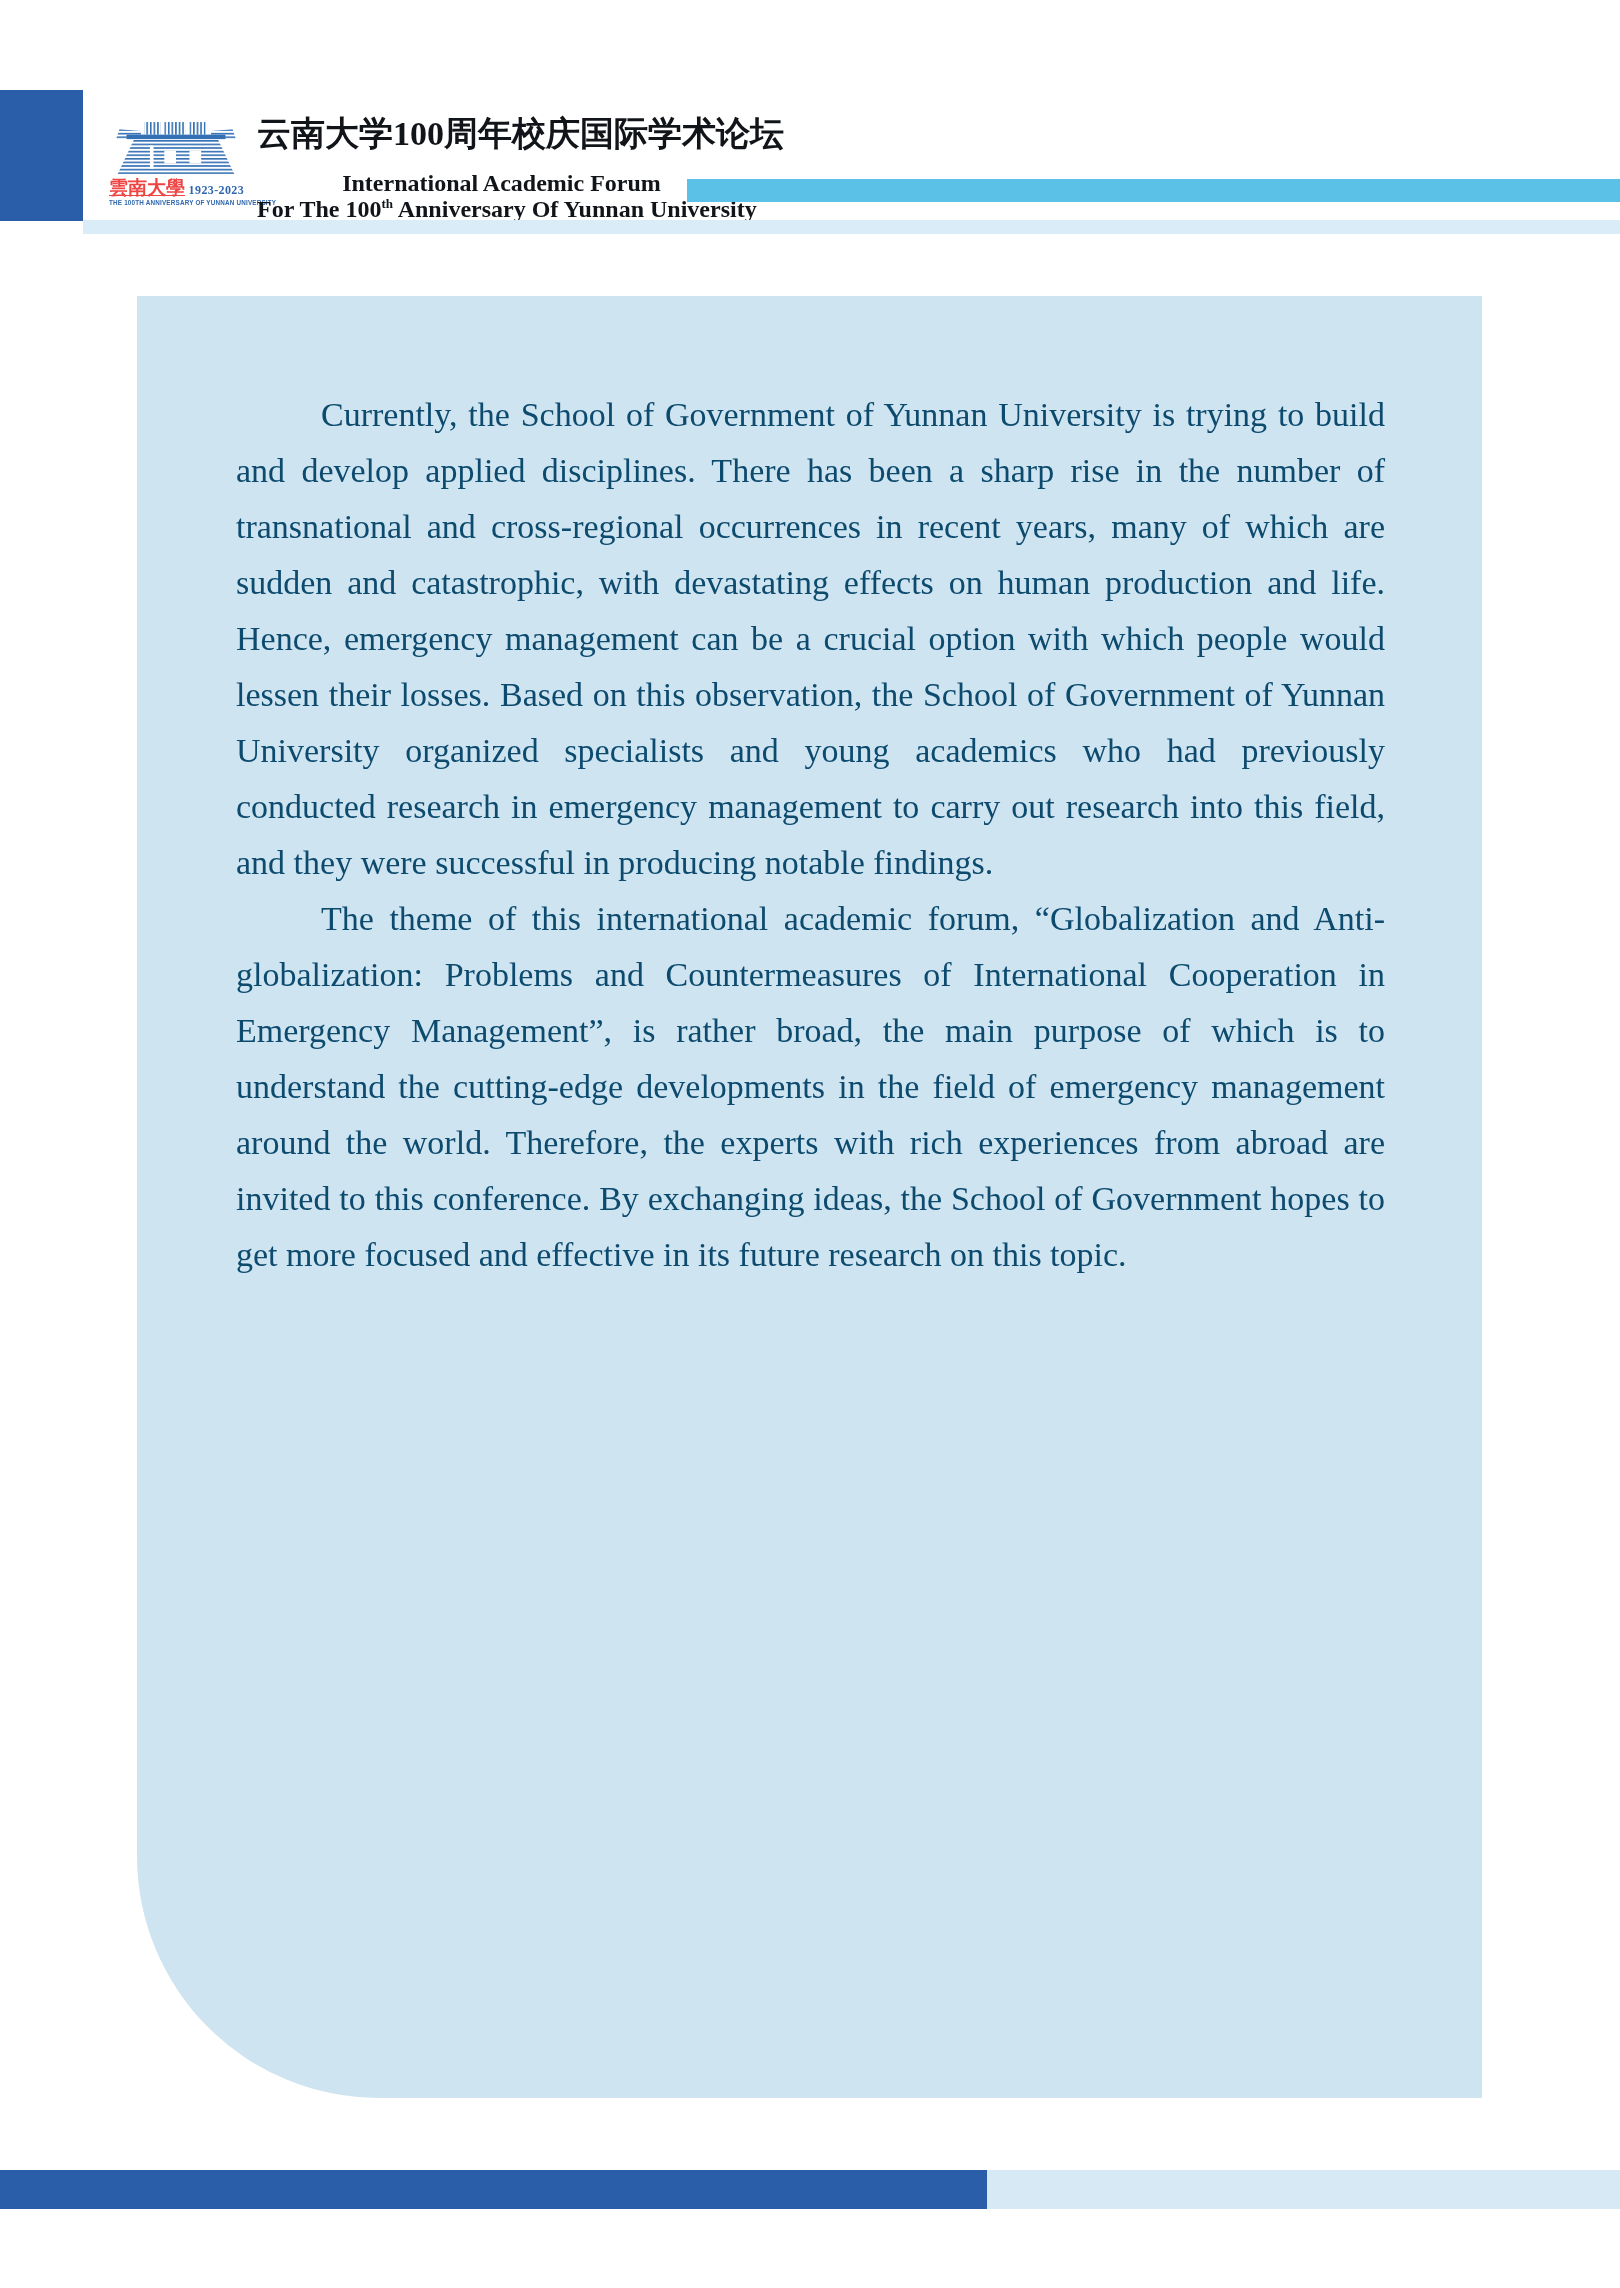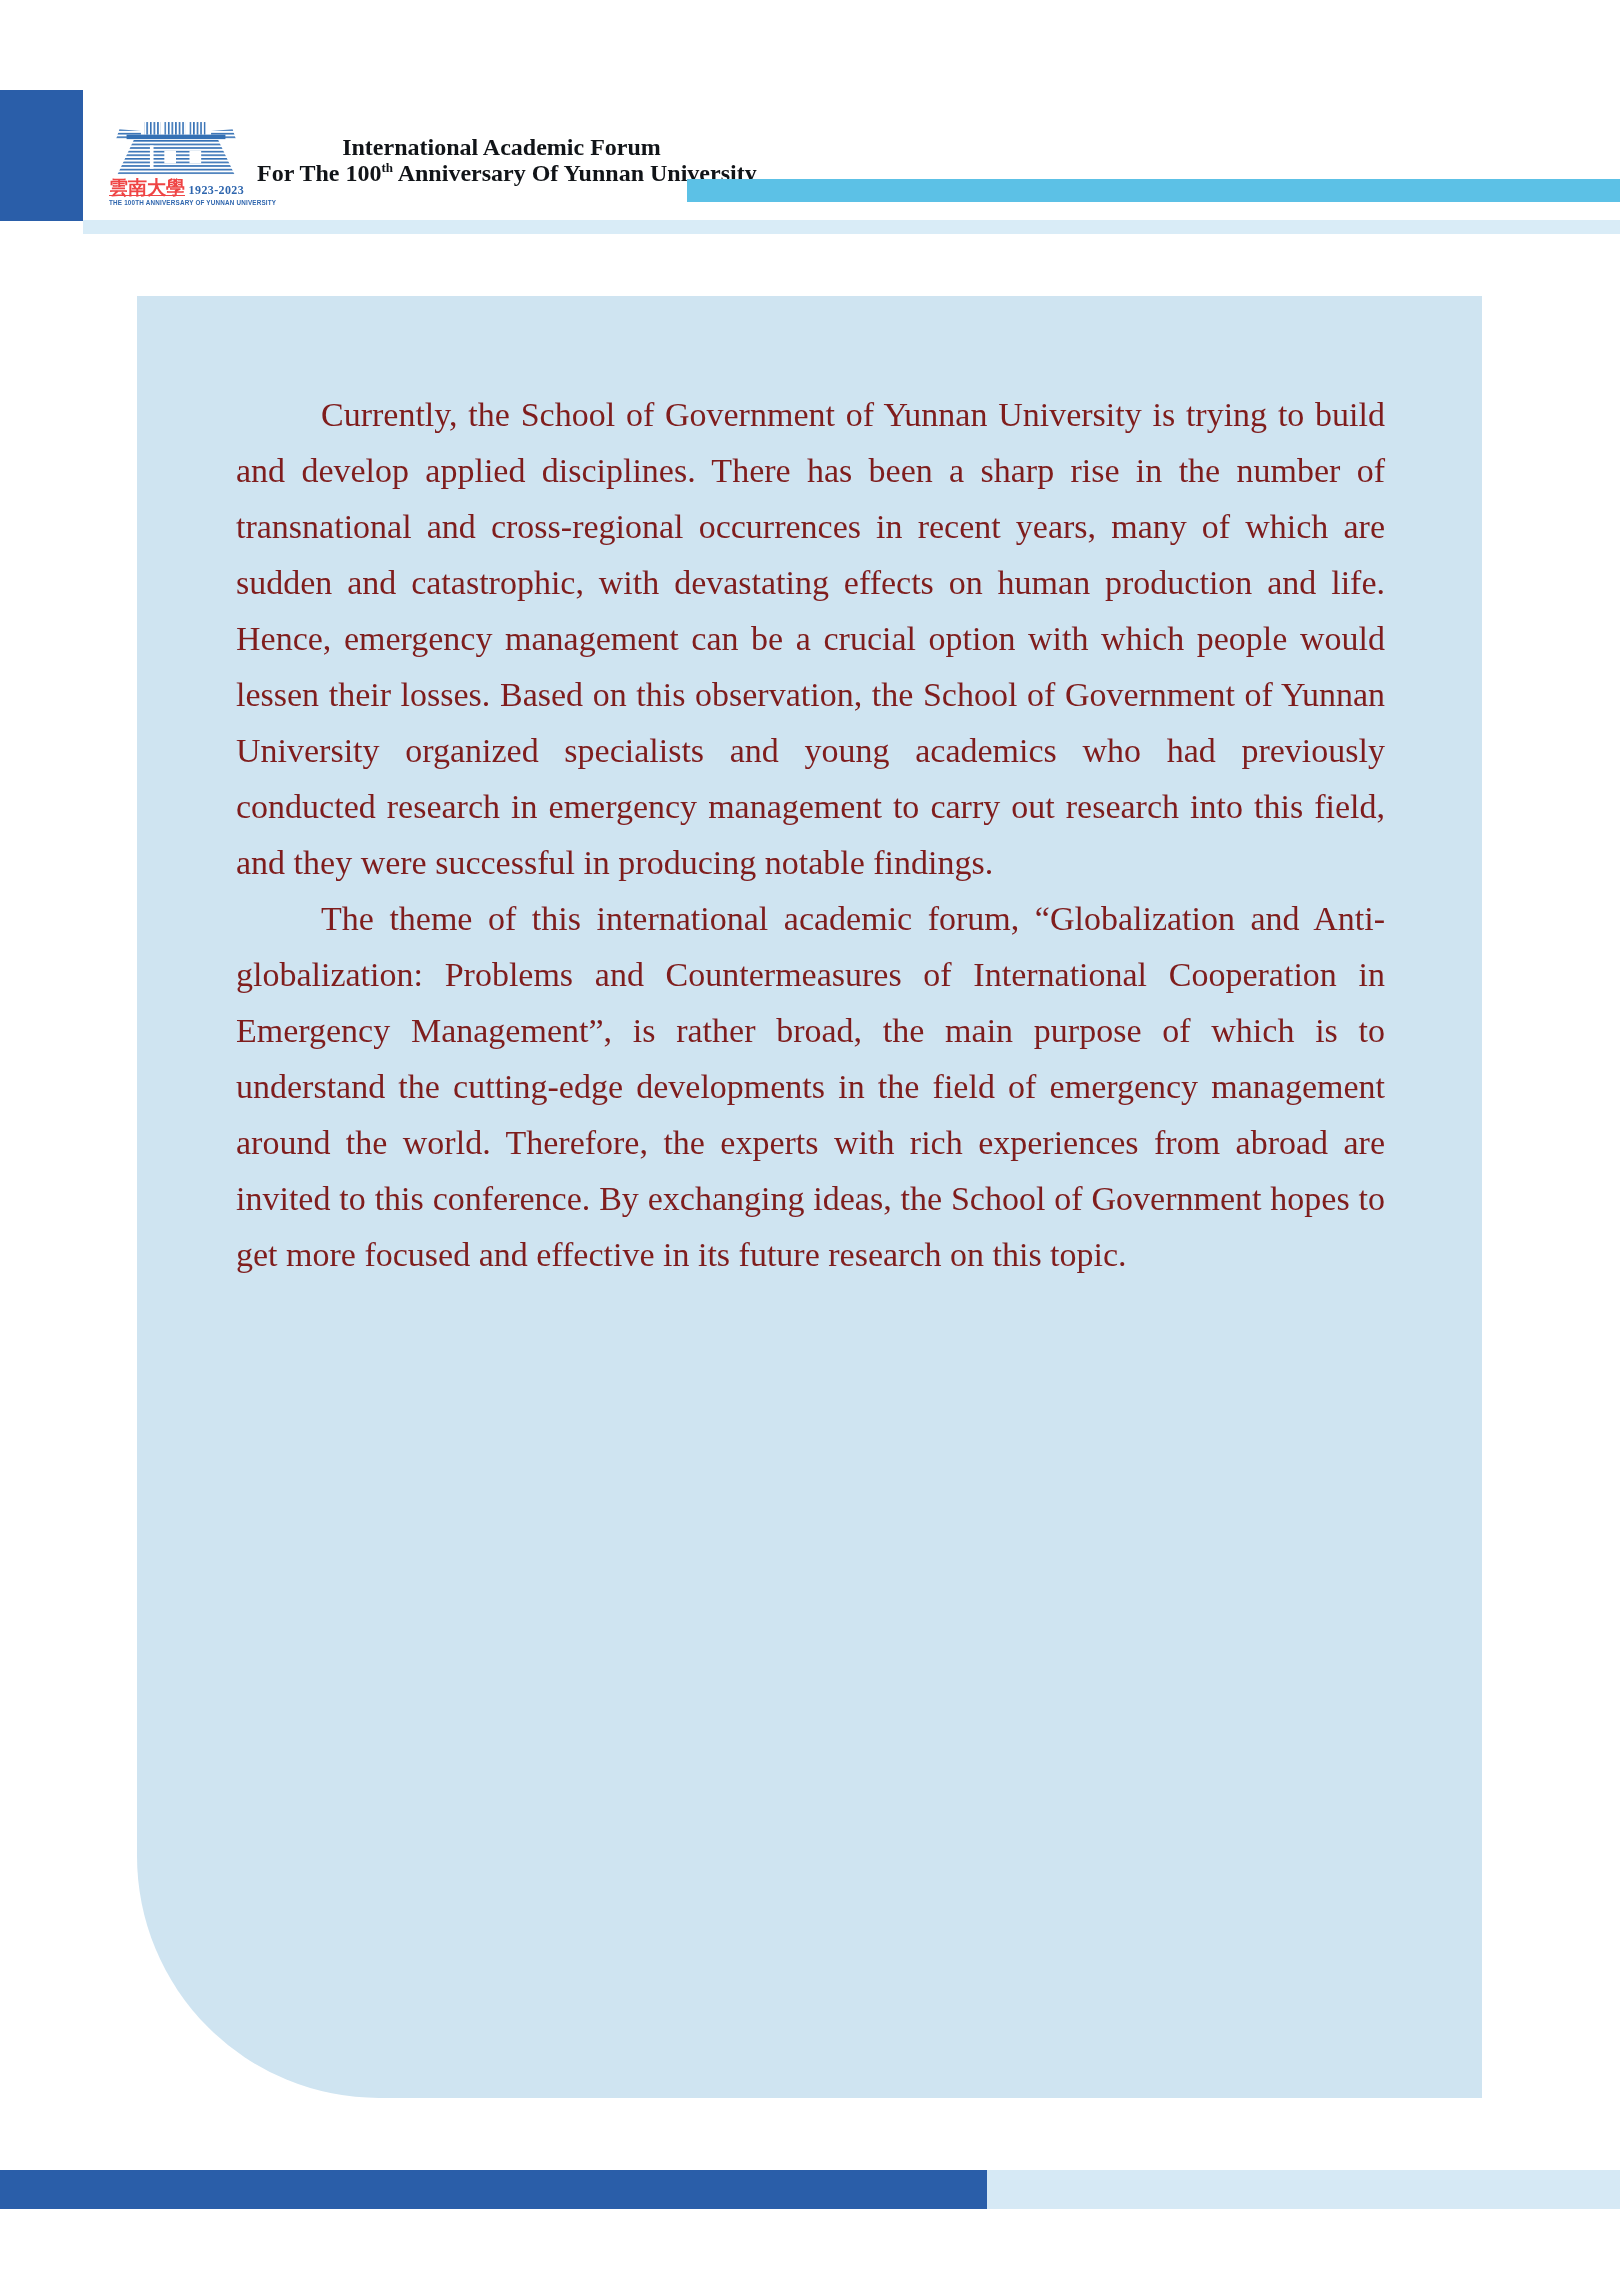--- a/index.html
+++ b/index.html
@@ -131,21 +131,21 @@
     left: 99px;
     right: 97px;
     top: 91px;
   }
   .content-text p {
     margin: 0;
     font-size: 34px;
     line-height: 56px;
     text-align: justify;
     text-indent: 85px;
-    color: #7f1d1d;
+    color: #0c4a6e;
     font-family: "Liberation Serif", "DejaVu Serif", serif;
   }
 
   
   .footer-dark-bar {
     position: absolute;
     left: 0;
     top: 2170px;
     width: 987px;
     height: 39px;
@@ -194,20 +194,21 @@
       <rect x="84" y="32" width="13" height="14" fill="#ffffff"></rect>
     </svg>
     <div class="logo-cn-line">
       <span class="logo-cn-name">雲南大學</span>
       <span class="logo-years">1923-2023</span>
     </div>
     <div class="logo-caption">THE 100TH ANNIVERSARY OF YUNNAN UNIVERSITY</div>
   </div>
 
   <div class="title-block">
+    <div class="title-cn">云南大学100周年校庆国际学术论坛</div>
     <div class="title-en1">International Academic Forum</div>
     <div class="title-en2"><span>For The 100</span><sup>th</sup><span> Anniversary Of Yunnan University</span></div>
   </div>
 
   <div class="cyan-bar"></div>
   <div class="light-strip"></div>
 
   <div class="content-panel">
     <div class="content-text">
       <p>Currently, the School of Government of Yunnan University is trying to build and develop applied disciplines. There has been a sharp rise in the number of transnational and cross-regional occurrences in recent years, many of which are sudden and catastrophic, with devastating effects on human production and life.  Hence, emergency management can be a crucial option with which people would lessen their losses.  Based on this observation, the School of Government of Yunnan University organized specialists and young academics who had previously conducted research in emergency management to carry out research into this field, and they were successful in producing notable findings.</p>

